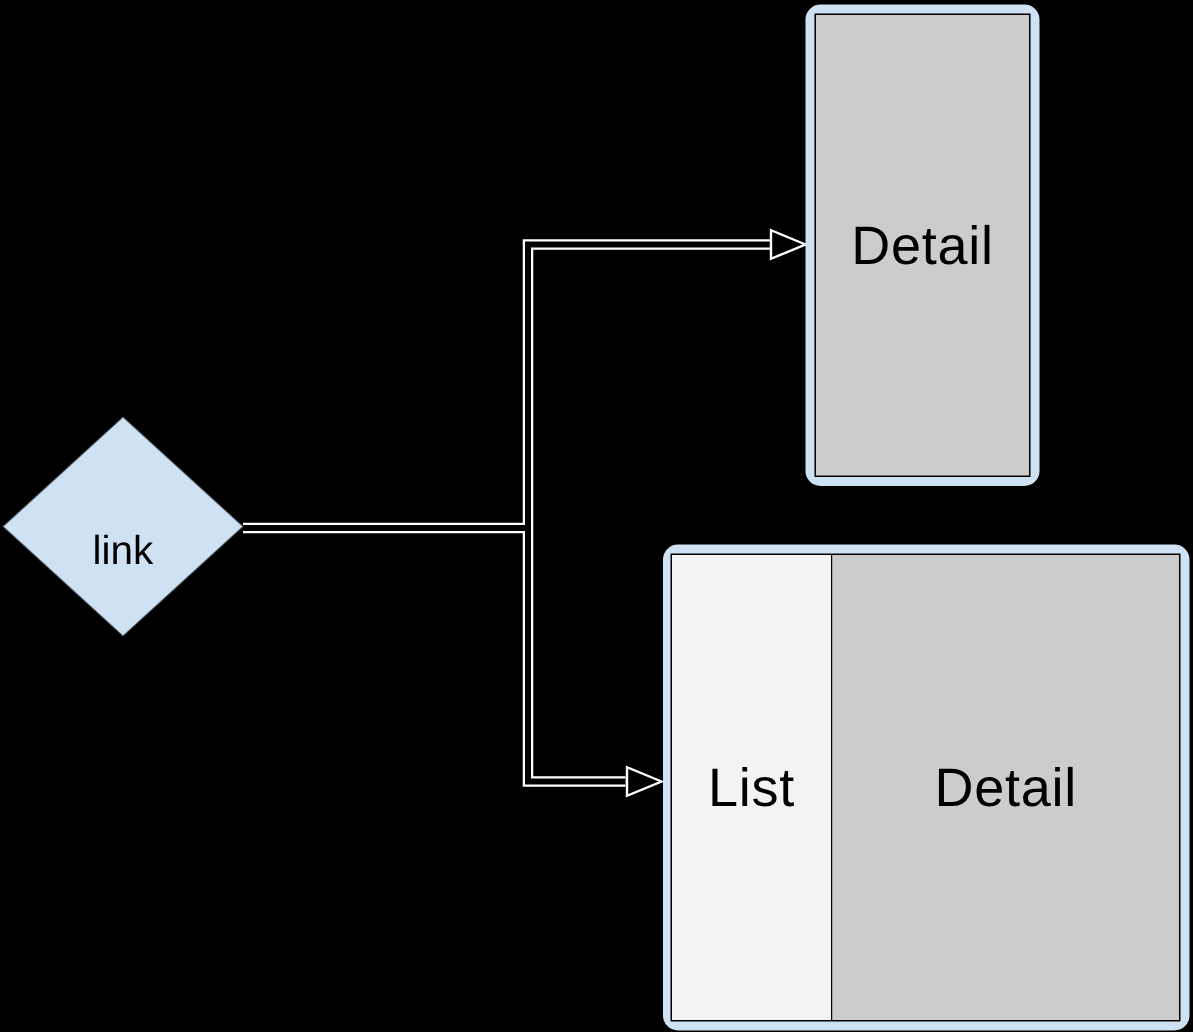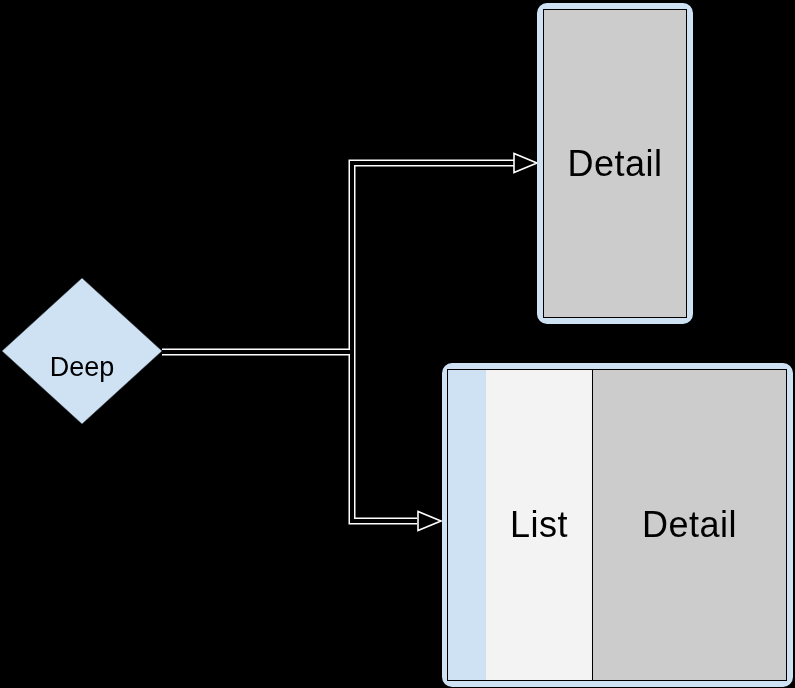--- a/index.html
+++ b/index.html
@@ -100,21 +100,20 @@
   .tablet-screen {
     position: absolute;
     left: 5px;
     top: 6px;
     right: 6px;
     bottom: 6px;
     border: 1.5px solid #000000;
     display: flex;
     flex-direction: row;
     align-items: stretch;
-    padding-left: 38px;
   }
   .tablet-list-pane {
     width: 106px;
     flex: 0 0 106px;
     background: #f3f3f3;
     border-right: 1.5px solid #000000;
     display: flex;
     align-items: center;
     justify-content: center;
   }
@@ -145,22 +144,22 @@
       <path class="shaft-inner" d="M 352 352 L 352 521 L 417 521"></path>
     </g>
 
     <polygon class="arrow-head" points="537,163 514,153.5 514,172.5"></polygon>
     <polygon class="arrow-head" points="441,521 418,511.5 418,530.5"></polygon>
 
     <polygon class="diamond-shape" points="82,278 162,351 82,424 2,351" fill="#cfe2f3"></polygon>
   </svg>
 
   <div class="diamond-label">
+    <div>link</div>
     <div>Deep</div>
-    <div>link</div>
   </div>
 
   <div class="phone-frame">
     <div class="phone-screen">
       <span class="device-label">Detail</span>
     </div>
   </div>
 
   <div class="tablet-frame">
     <div class="tablet-screen">

